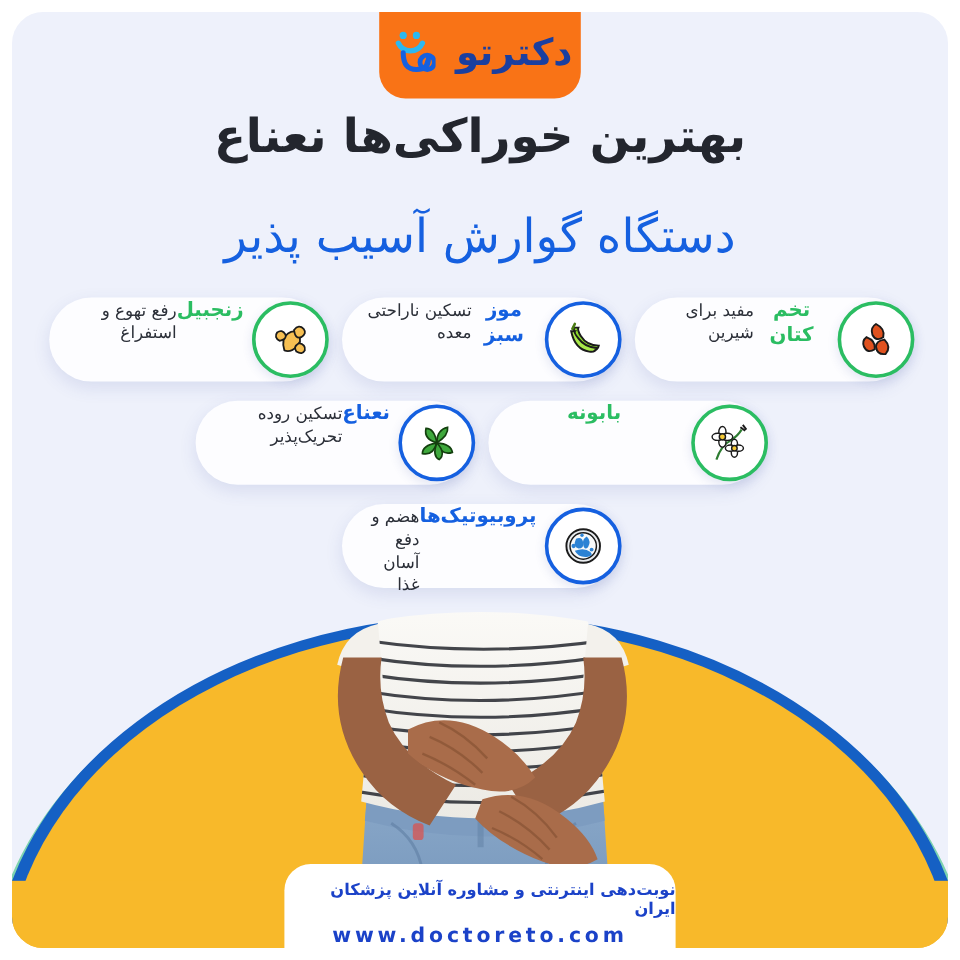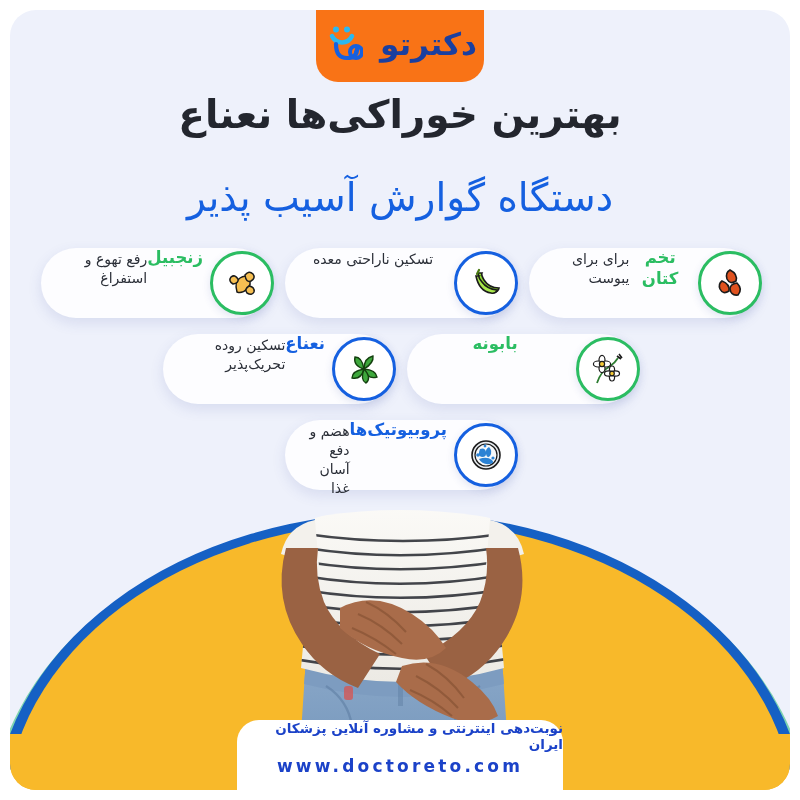--- a/index.html
+++ b/index.html
@@ -77,21 +77,21 @@
   }
   .footer-bar{
     position:absolute;left:0;right:0;bottom:0;height:56px;
     background:#f8b92a;z-index:1;
   }
   .footer-panel{
     position:absolute;left:50%;bottom:0;transform:translateX(-50%);
     width:326px;height:70px;background:#ffffff;
     border-top-left-radius:22px;border-top-right-radius:22px;
     z-index:8;display:flex;flex-direction:column;
-    align-items:center;justify-content:flex-start;gap:4px;
+    align-items:center;justify-content:flex-end;gap:4px;
   }
   .footer-tag{font-size:13.5px;font-weight:bold;color:#1b42c8;}
   .footer-url{
     font-size:17px;font-weight:bold;color:#1b42c8;
     letter-spacing:3.2px;direction:ltr;
   }
 </style>
 </head>
 <body>
 
@@ -194,33 +194,34 @@
       <div class="title-line1">بهترین خوراکی‌ها نعناع</div>
       <div class="title-line2">دستگاه گوارش آسیب پذیر</div>
     </div>
 
     <div class="cards">
 
       <div class="card-row">
 
         <div class="card green">
           <div class="card-title">تخم کتان</div>
-          <div class="card-sub">برای برای یبوست</div>
+          <div class="card-sub">مفید برای شیرین</div>
           <span class="icon-circle">
             <svg width="34" height="34" viewBox="0 0 34 34">
               <g stroke="#1b1b1b" stroke-width="1.6">
                 <path d="M17,4 q8,4 6,11 q-6,4 -9,-2 q-2,-6 3,-9 Z" fill="#e0521f"></path>
                 <path d="M9,15 q8,3 7,10 q-6,4 -9,-2 q-2,-5 2,-8 Z" fill="#e0521f"></path>
                 <path d="M24,17 q6,6 1,12 q-7,1 -8,-6 q0,-5 7,-6 Z" fill="#e0521f"></path>
               </g>
             </svg>
           </span>
         </div>
 
         <div class="card blue">
+          <div class="card-title">موز سبز</div>
           <div class="card-sub">تسکین ناراحتی معده</div>
           <span class="icon-circle">
             <svg width="34" height="34" viewBox="0 0 34 34">
               <path d="M9,7 q2,16 14,19 q6,1 7,-4 q-10,0 -15,-8 q-3,-5 -2,-7 Z" fill="#8bd92b" stroke="#1b1b1b" stroke-width="1.6"></path>
               <path d="M7,10 q3,15 15,17 q5,1 6,-3 q-10,-1 -15,-8 q-4,-5 -3,-6 Z" fill="#a8e84a" stroke="#1b1b1b" stroke-width="1.6"></path>
               <path d="M8,8 l2,-4" stroke="#4a7a12" stroke-width="2.2" stroke-linecap="round"></path>
             </svg>
           </span>
         </div>
 

